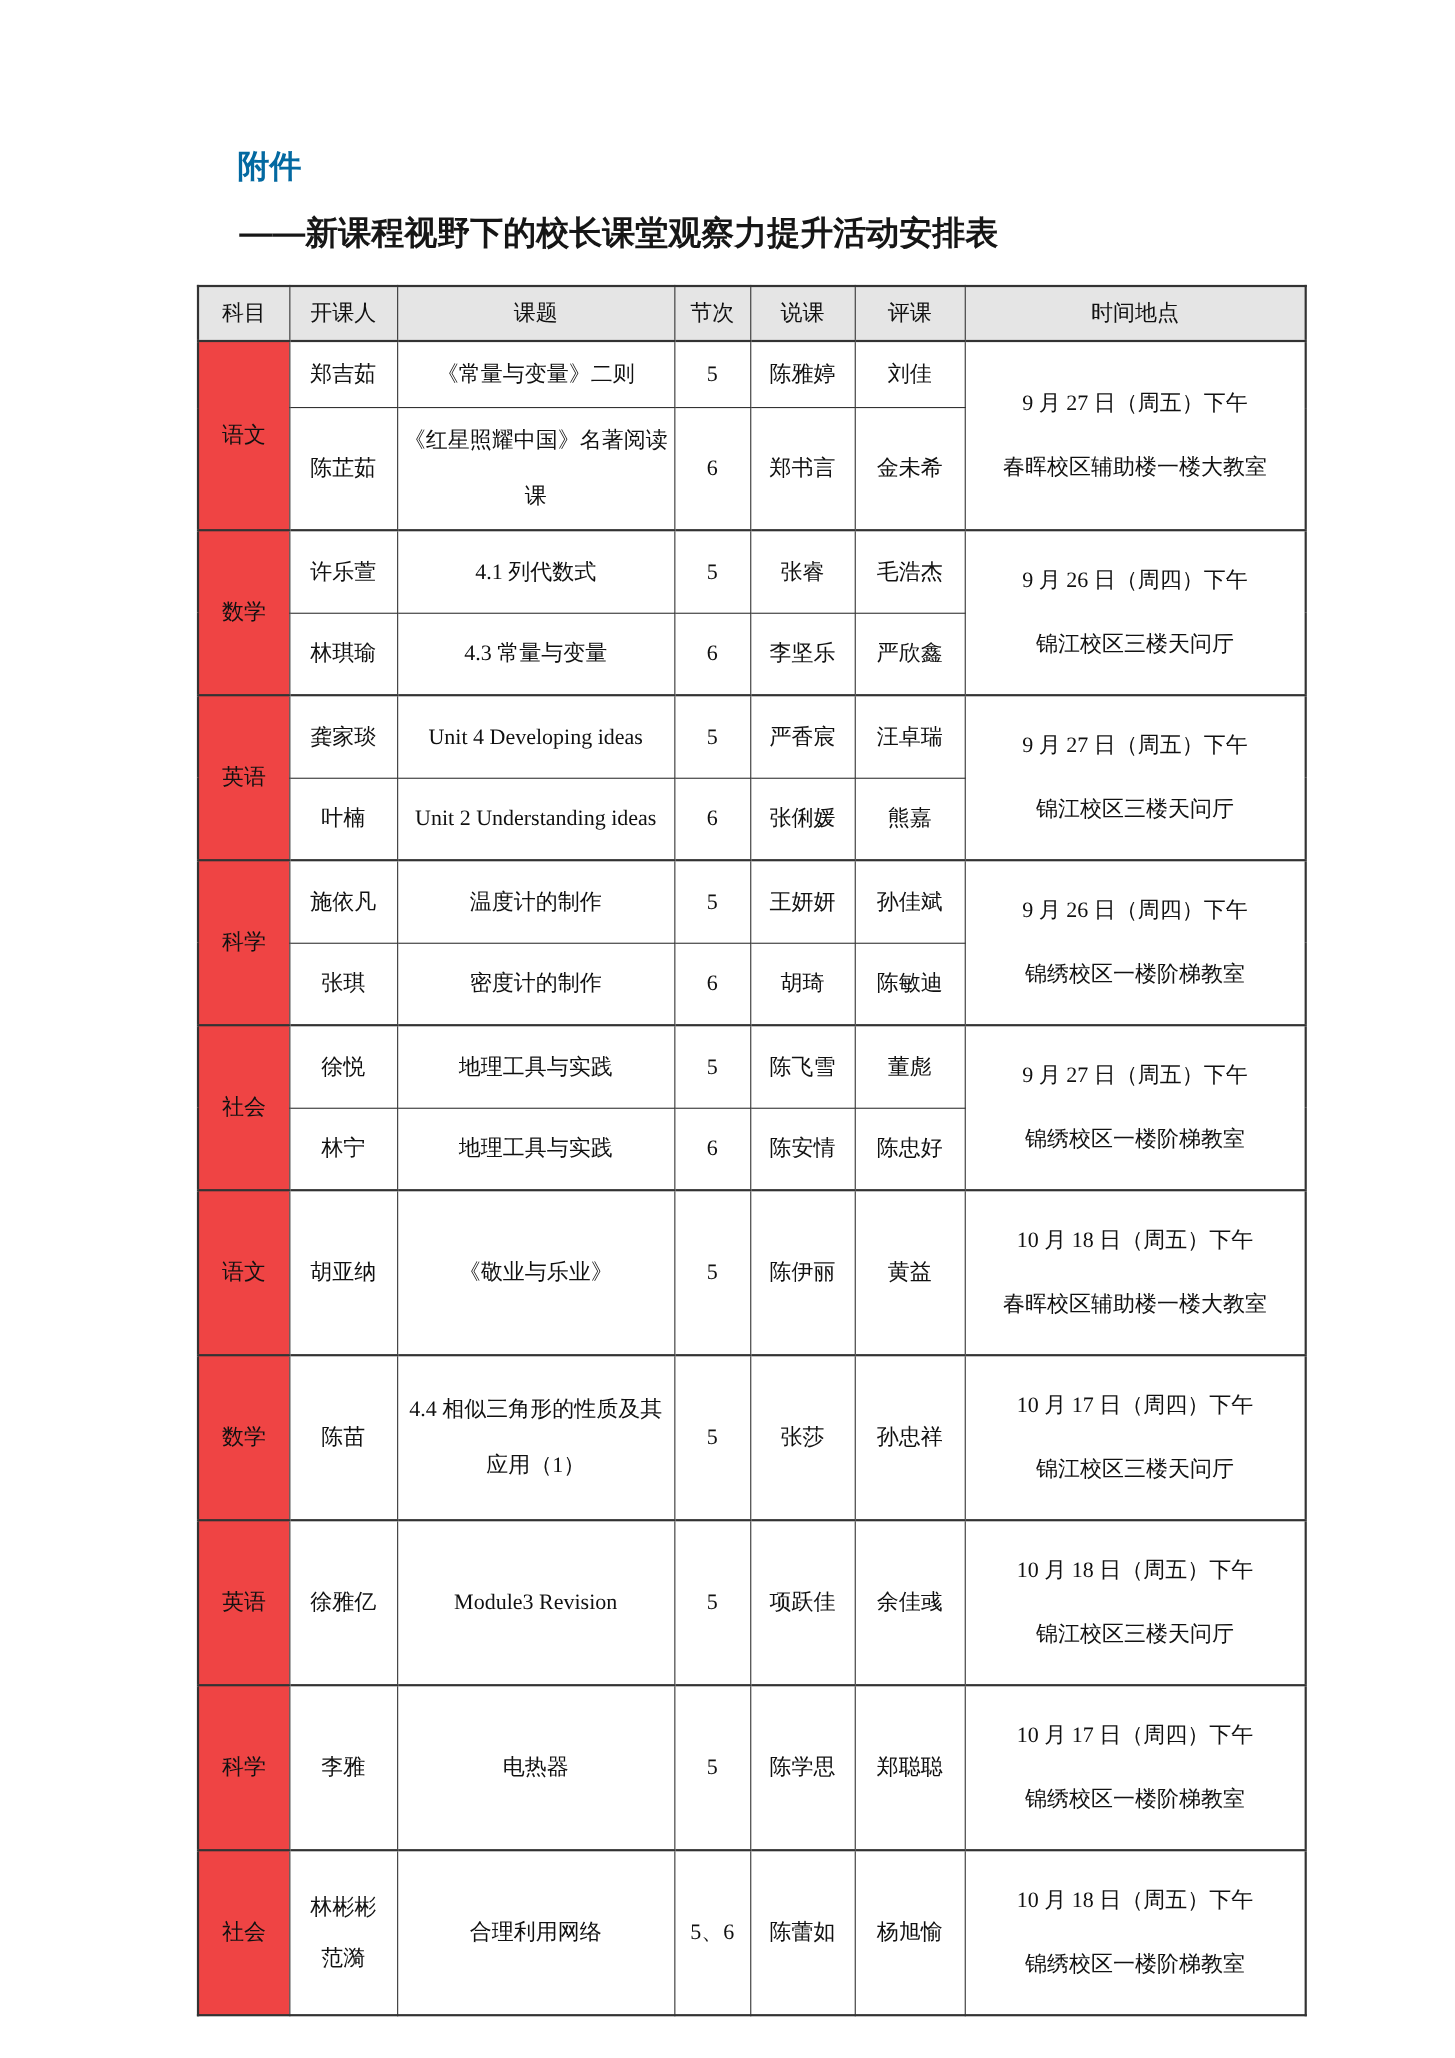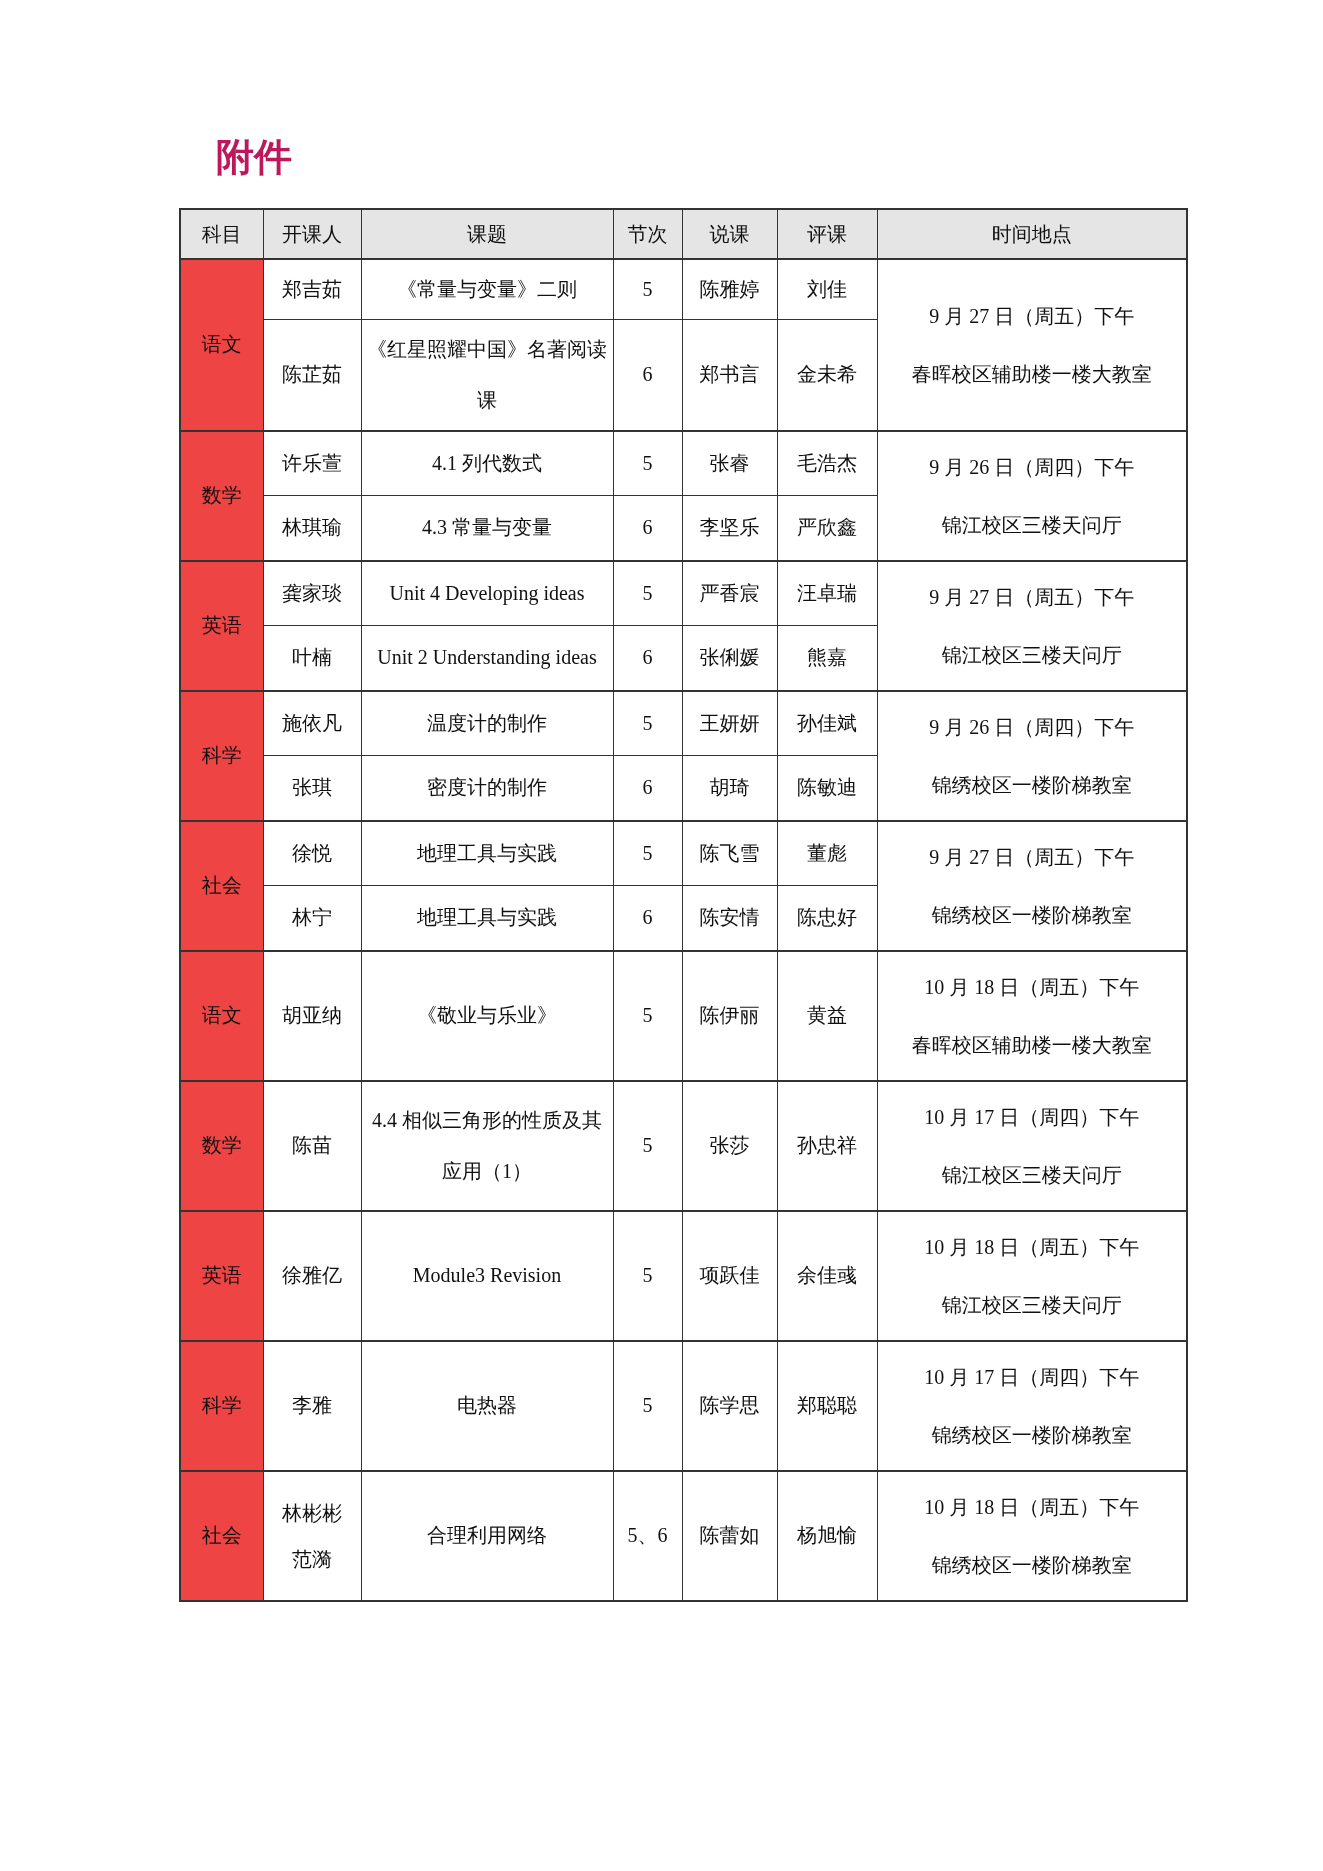--- a/index.html
+++ b/index.html
@@ -16,23 +16,23 @@
     background: #ffffff;
     overflow: hidden;
   }
   .doc-content {
     padding-top: 136px;
   }
   .attachment {
     margin-left: 216px;
     font-family: "Liberation Sans", "DejaVu Sans", sans-serif;
     font-weight: 700;
-    font-size: 38px;
+    font-size: 29px;
     line-height: 1.15;
-    color: #be185d;
+    color: #0369a1;
   }
   .headings {
     width: 765px;
     margin-left: 180px;
     text-align: center;
     font-family: "Liberation Sans", "DejaVu Sans", sans-serif;
     font-weight: 700;
     color: #161616;
   }
   .doc-title {
@@ -71,35 +71,36 @@
   }
   .schedule td.subject {
     background: #ef4444;
   }
   .schedule tr.section-start td {
     border-top: 2px solid #333333;
   }
   .schedule td.timeplace {
     line-height: 2.9;
     font-size: 20px;
-    padding: 6px 8px;
+    padding: 16px 8px;
   }
   .schedule td.teacher-two-line {
     line-height: 2.3;
   }
 </style>
 </head>
 <body>
 
 <div class="page">
   <div class="doc-content">
 
     <div class="attachment">附件</div>
 
     <div class="headings">
+      <div class="doc-subtitle">——新课程视野下的校长课堂观察力提升活动安排表</div>
     </div>
 
     <table class="schedule">
       <colgroup>
         <col style="width:83px">
           <col style="width:98px">
           <col style="width:252px">
           <col style="width:69px">
           <col style="width:95px">
           <col style="width:100px">

